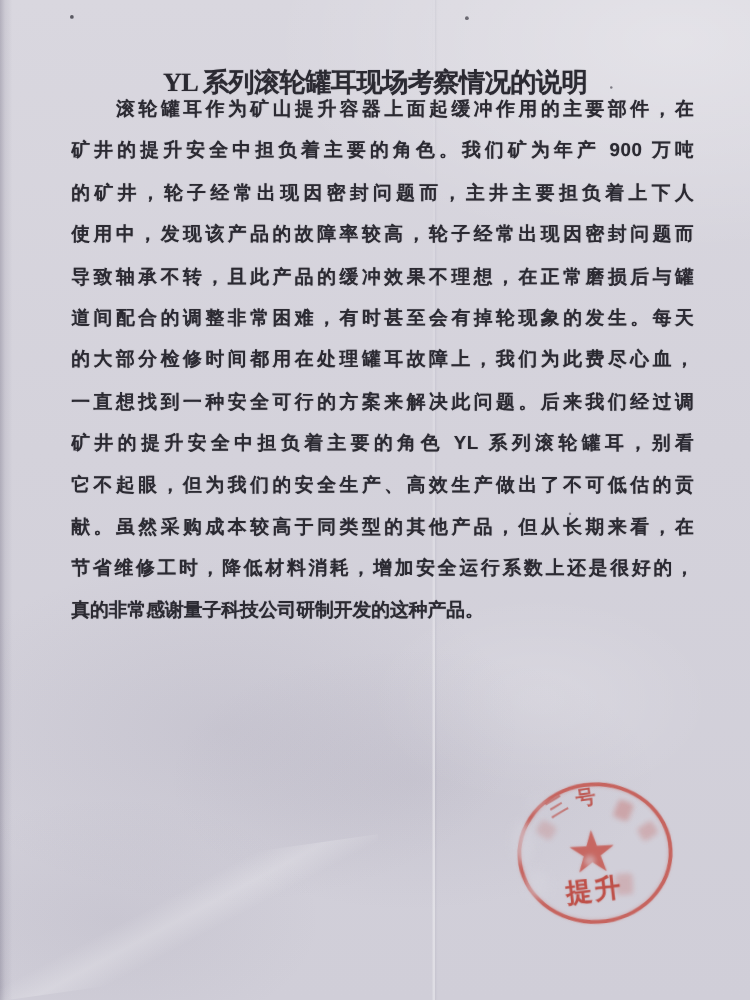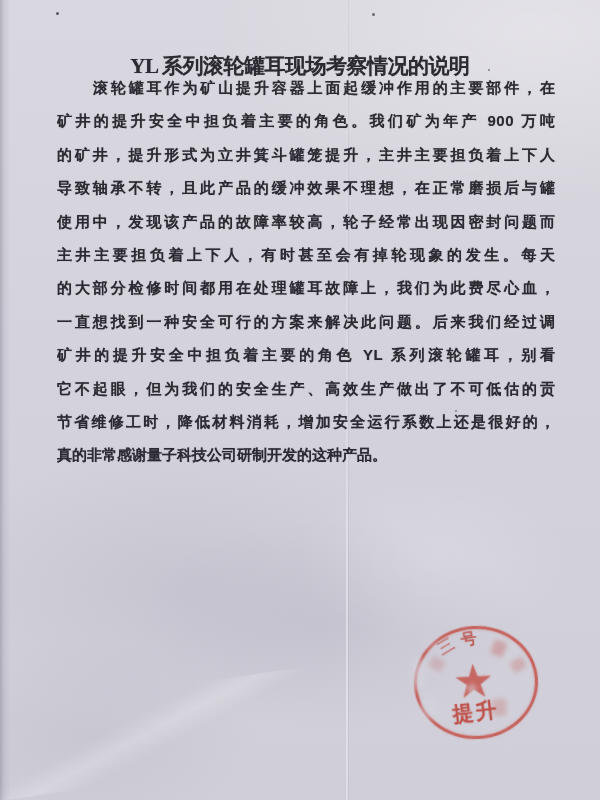--- a/index.html
+++ b/index.html
@@ -122,28 +122,29 @@
   <div class="speck s2"></div>
   <div class="speck s3"></div>
   <div class="speck s4"></div>
   <div class="speck s5"></div>
 
   <h1 class="title">YL 系列滚轮罐耳现场考察情况的说明</h1>
 
   <div class="body-text">
       <div class="line indent"><span>滚轮罐耳作为矿山提升容器上面起缓冲作用的主要部件，在</span></div>
       <div class="line"><span>矿井的提升安全中担负着主要的角色。我们矿为年产 </span><b>900</b><span> 万吨</span></div>
-      <div class="line"><span>的矿井，提升形式为立井箕斗罐笼提升，主井主要担负着上下人</span></div>
+      <div class="line"><span>的矿井，轮子经常出现因密封问题而，主井主要担负着上下人</span></div>
+      <div class="line"><span>使用中，发现该产品的故障率较高，轮子经常出现因密封问题而</span></div>
       <div class="line"><span>导致轴承不转，且此产品的缓冲效果不理想，在正常磨损后与罐</span></div>
-      <div class="line"><span>使用中，发现该产品的故障率较高，轮子经常出现因密封问题而</span></div>
-      <div class="line"><span>主井主要担负着上下人，有时甚至会有掉轮现象的发生。每天</span></div>
+      <div class="line"><span>道间配合的调整非常困难，有时甚至会有掉轮现象的发生。每天</span></div>
       <div class="line"><span>的大部分检修时间都用在处理罐耳故障上，我们为此费尽心血，</span></div>
       <div class="line"><span>一直想找到一种安全可行的方案来解决此问题。后来我们经过调</span></div>
       <div class="line"><span>矿井的提升安全中担负着主要的角色 </span><b>YL</b><span> 系列滚轮罐耳，别看</span></div>
       <div class="line"><span>它不起眼，但为我们的安全生产、高效生产做出了不可低估的贡</span></div>
+      <div class="line"><span>献。虽然采购成本较高于同类型的其他产品，但从长期来看，在</span></div>
       <div class="line"><span>节省维修工时，降低材料消耗，增加安全运行系数上还是很好的，</span></div>
       <div class="line short"><span>真的非常感谢量子科技公司研制开发的这种产品。</span></div>
     </div>
 
   <div class="stamp">
     <div class="ring"></div>
     <div class="star">★</div>
     <div class="star-gap"></div>
     <span class="arc c1">三</span>
     <span class="arc c2">号</span>

